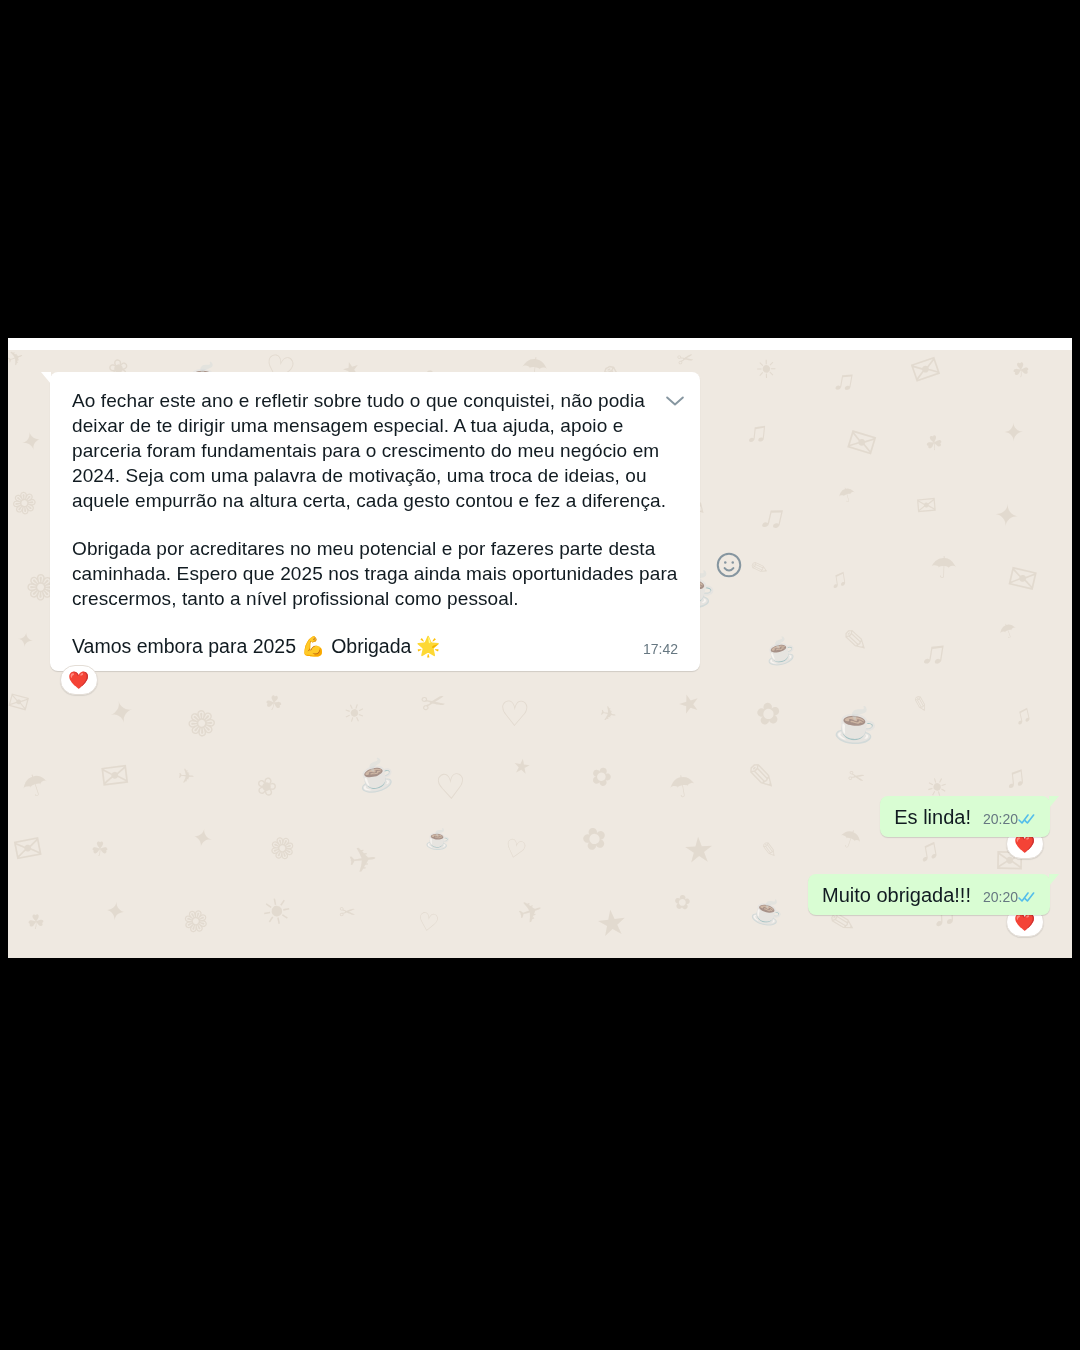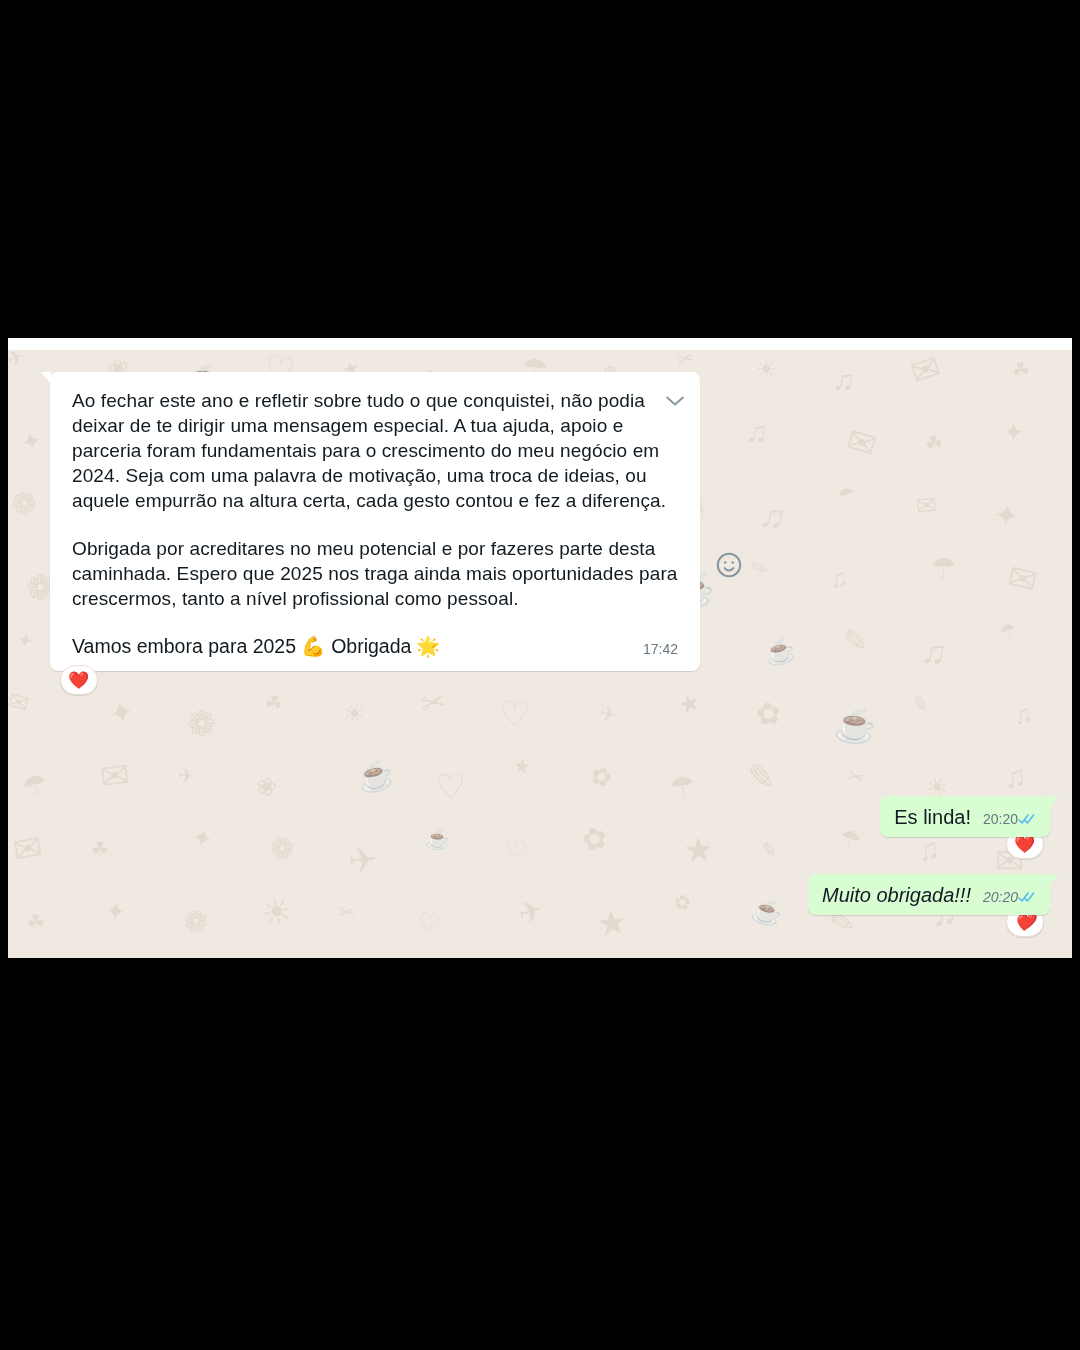--- a/index.html
+++ b/index.html
@@ -352,21 +352,21 @@
                 <path d="M7 7.6 L9.4 10 L15.6 2"></path>
               </svg>
             </span>
           </span>
         </div>
         <div class="reaction-out">
           <span class="reaction">❤️</span>
         </div>
       </div>
 
-      <div class="out-wrap" style="top: 524px; font-style: italic;">
+      <div class="out-wrap" style="top: 524px;">
         <div class="bubble-out">
           <span class="txt">Muito obrigada!!!</span>
           <span class="meta-out">
             <span class="time">20:20</span>
             <span class="ticks">
               <svg viewBox="0 0 18 12" width="18" height="12" fill="none" stroke="currentColor" stroke-width="1.6" stroke-linecap="round" stroke-linejoin="round">
                 <path d="M1 7 L4 10 L10 2"></path>
                 <path d="M7 7.6 L9.4 10 L15.6 2"></path>
               </svg>
             </span>

